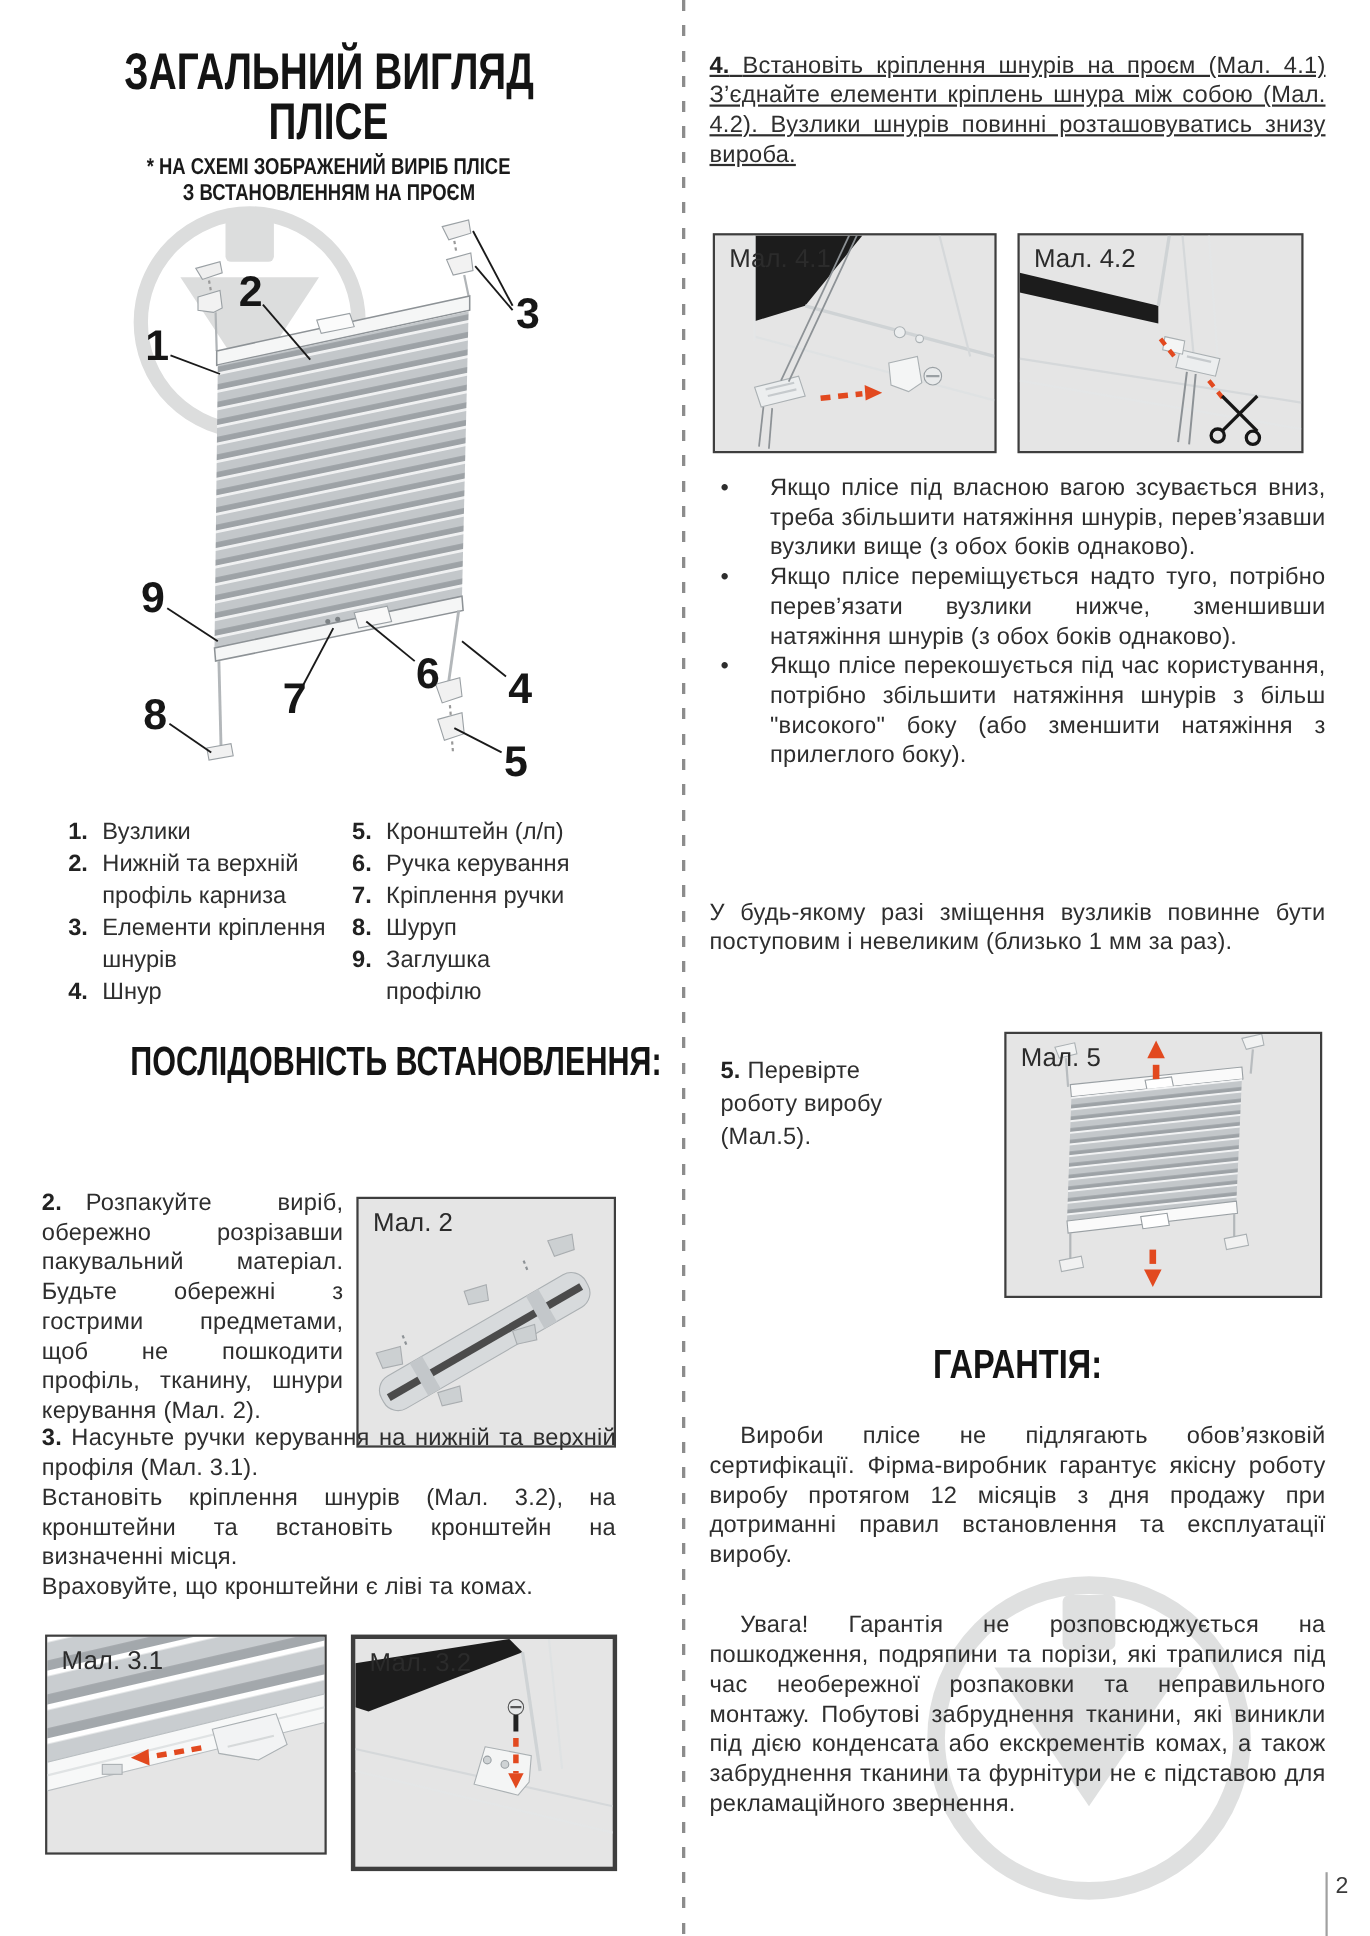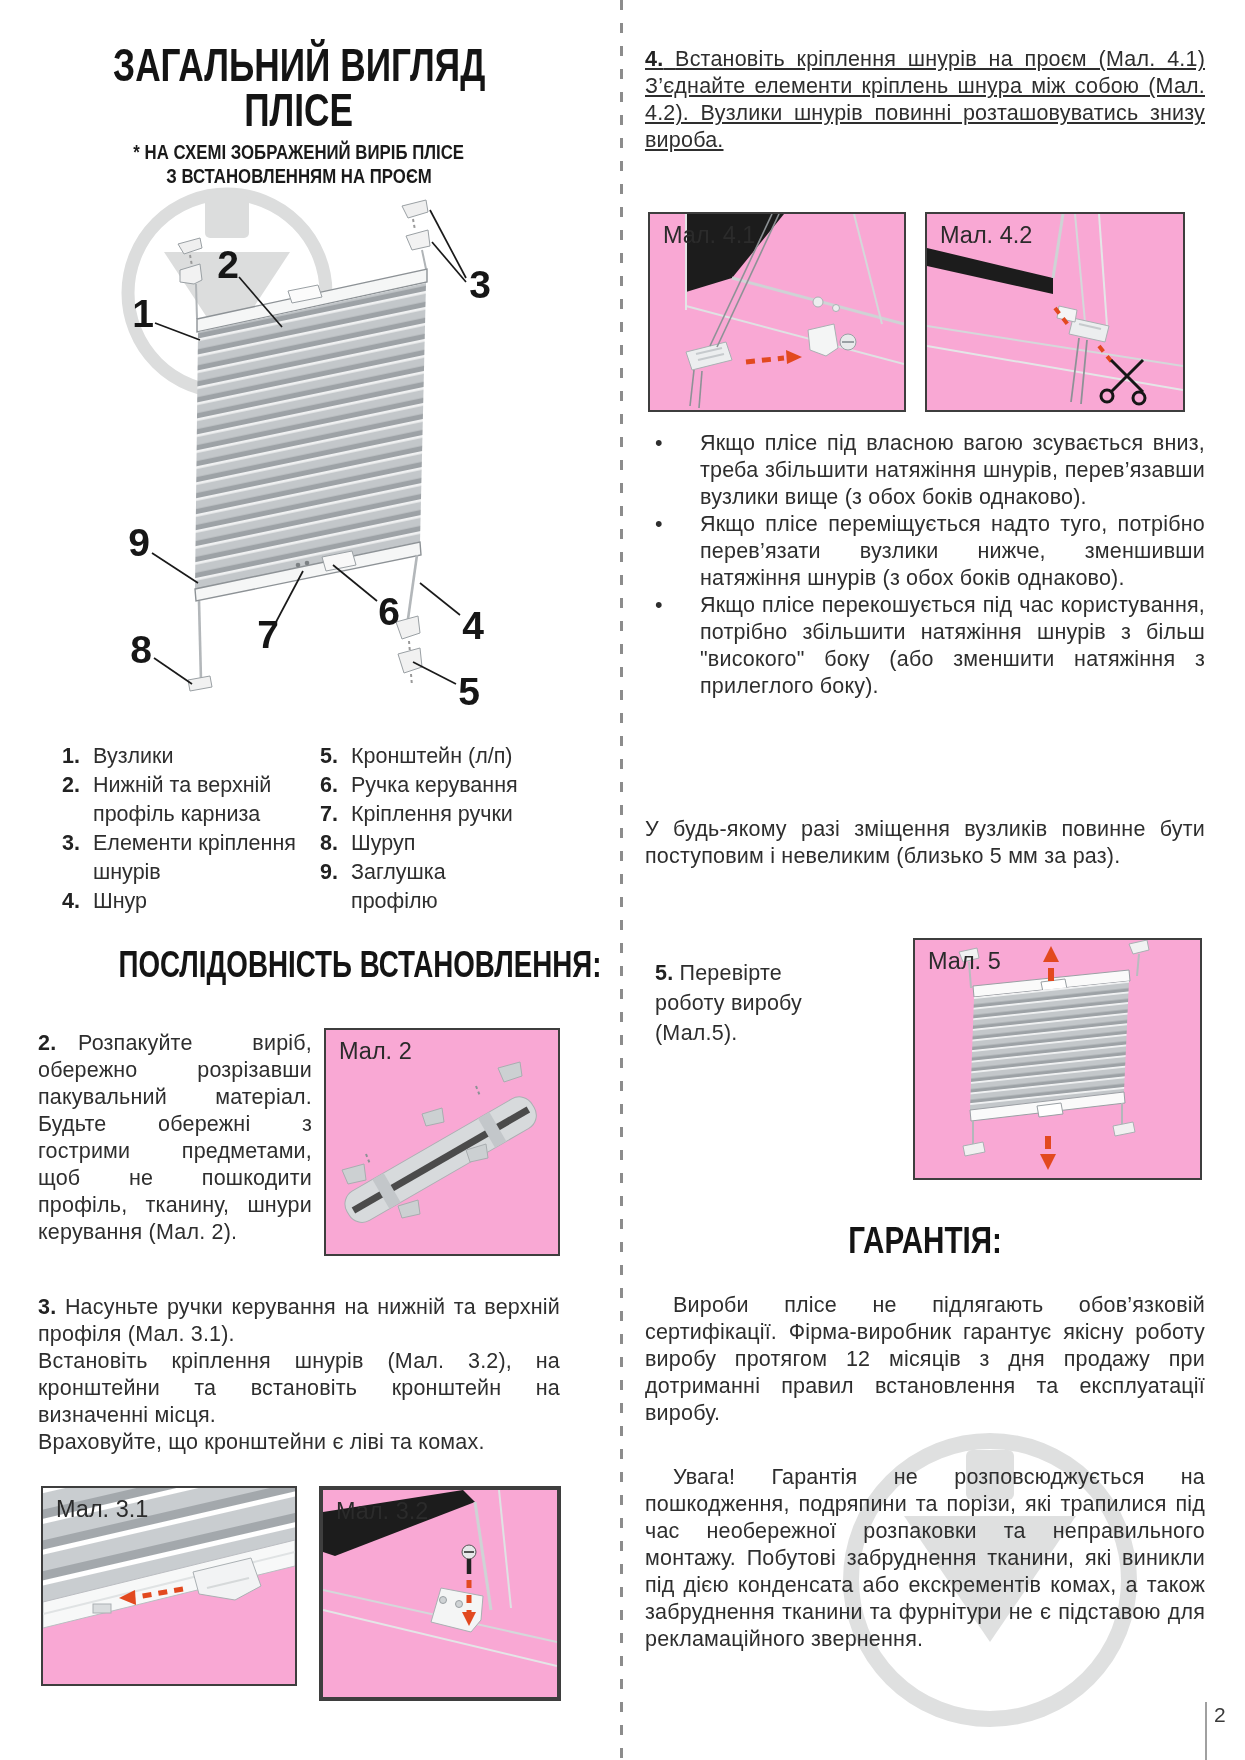--- a/index.html
+++ b/index.html
@@ -10,21 +10,21 @@
   .wm{z-index:1;}
   .body{font-size:21.5px;line-height:27px;letter-spacing:.2px;margin:0;}
   .j{text-align:justify;}
   .jlast{text-align-last:justify;text-decoration:underline;}
   .stepnum{font-weight:700;color:#222;}
   .cond{display:inline-block;transform:scaleX(.75);transform-origin:center top;white-space:nowrap;}
   .cond2{display:inline-block;transform:scaleX(.8);transform-origin:center top;white-space:nowrap;}
   .h1{font-weight:700;font-size:47px;line-height:45px;color:#141414;text-align:center;}
   .h2{font-weight:700;font-size:37px;line-height:38px;color:#141414;text-align:center;}
   .sub{font-weight:700;font-size:21px;line-height:24px;color:#1a1a1a;text-align:center;}
-  .figbox{position:relative;background:#f9a8d4;border:2px solid #3e3e3e;box-sizing:border-box;}
+  .figbox{position:relative;background:#e5e5e5;border:2px solid #3e3e3e;box-sizing:border-box;}
   .figbox.thick{border-width:4px;}
   .figlabel{position:absolute;top:8px;left:13px;font-size:23.5px;color:#2b2b2b;z-index:3;}
   .legend{display:grid;grid-template-columns:258px 212px;font-size:21.5px;line-height:29px;}
   .litem{display:flex;}
   .litem .num{font-weight:700;width:31px;flex:0 0 31px;color:#222;}
   .litem .txt{flex:1;}
   .bullet-item{display:flex;margin:0;}
   .bullet-item .mark{flex:0 0 55px;padding-left:10px;box-sizing:border-box;}
   .bullet-item .btxt{flex:1;}
   .indent{text-indent:28px;}
@@ -183,21 +183,21 @@
           <span class="num">9.</span>
           <span class="txt">Заглушка профілю</span>
         </div>
     </div>
   </div>
 
   <div class="abs layer h2" style="left:38px;top:946px;width:522px">
     <span class="cond">ПОСЛІДОВНІСТЬ ВСТАНОВЛЕННЯ:</span>
   </div>
 
-  <div class="abs layer" style="left:38px;top:1020px;width:522px;display:flex;align-items:center">
+  <div class="abs layer" style="left:38px;top:1080px;width:522px;display:flex;align-items:flex-start">
     <p class="body j" style="width:274px;margin-right:12px"><b class="stepnum">2.</b> <span>Розпакуйте виріб, обережно розрізавши пакувальний матеріал. Будьте обережні з гострими предметами, щоб не пошкодити профіль, тканину, шнури керування (Мал. 2).</span></p>
     <div class="figbox" style="width:236px;height:228px;margin-top:8px">
       <span class="figlabel">Мал. 2</span>
       <svg width="232" height="224" viewBox="0 0 232 224">
         <g transform="rotate(-30 116 130)">
           <rect x="8" y="112" width="214" height="34" rx="15" fill="#d7dadc" stroke="#abb0b3"></rect>
           <rect x="14" y="126" width="202" height="7" fill="#4b4b4b"></rect>
           <rect x="46" y="112" width="13" height="34" fill="#c3c7ca"></rect>
           <rect x="168" y="112" width="13" height="34" fill="#c3c7ca"></rect>
         </g>
@@ -328,21 +328,21 @@
       <span class="mark body">•</span>
       <p class="body j btxt">Якщо плісе переміщується надто туго, потрібно перев’язати вузлики нижче, зменшивши натяжіння шнурів (з обох боків однаково).</p>
     </div>
     <div class="bullet-item">
       <span class="mark body">•</span>
       <p class="body j btxt">Якщо плісе перекошується під час користування, потрібно збільшити натяжіння шнурів з більш "високого" боку (або зменшити натяжіння з прилеглого боку).</p>
     </div>
   </div>
 
   <div class="abs layer" style="left:645px;top:816px;width:560px">
-    <p class="body j">У будь-якому разі зміщення вузликів повинне бути поступовим і невеликим (близько 5 мм за раз).</p>
+    <p class="body j">У будь-якому разі зміщення вузликів повинне бути поступовим і невеликим (близько 1 мм за раз).</p>
   </div>
 
   <div class="abs layer" style="left:655px;top:958px;width:230px">
     <p class="body" style="line-height:30px"><b class="stepnum">5.</b> <span>Перевірте</span><br><span>роботу виробу (Мал.5).</span></p>
   </div>
 
   <div class="figbox abs layer" style="left:913px;top:938px;width:289px;height:242px">
     <span class="figlabel">Мал. 5</span>
     <svg width="285" height="238" viewBox="0 0 285 238">
       <g stroke="#aab0b3">

